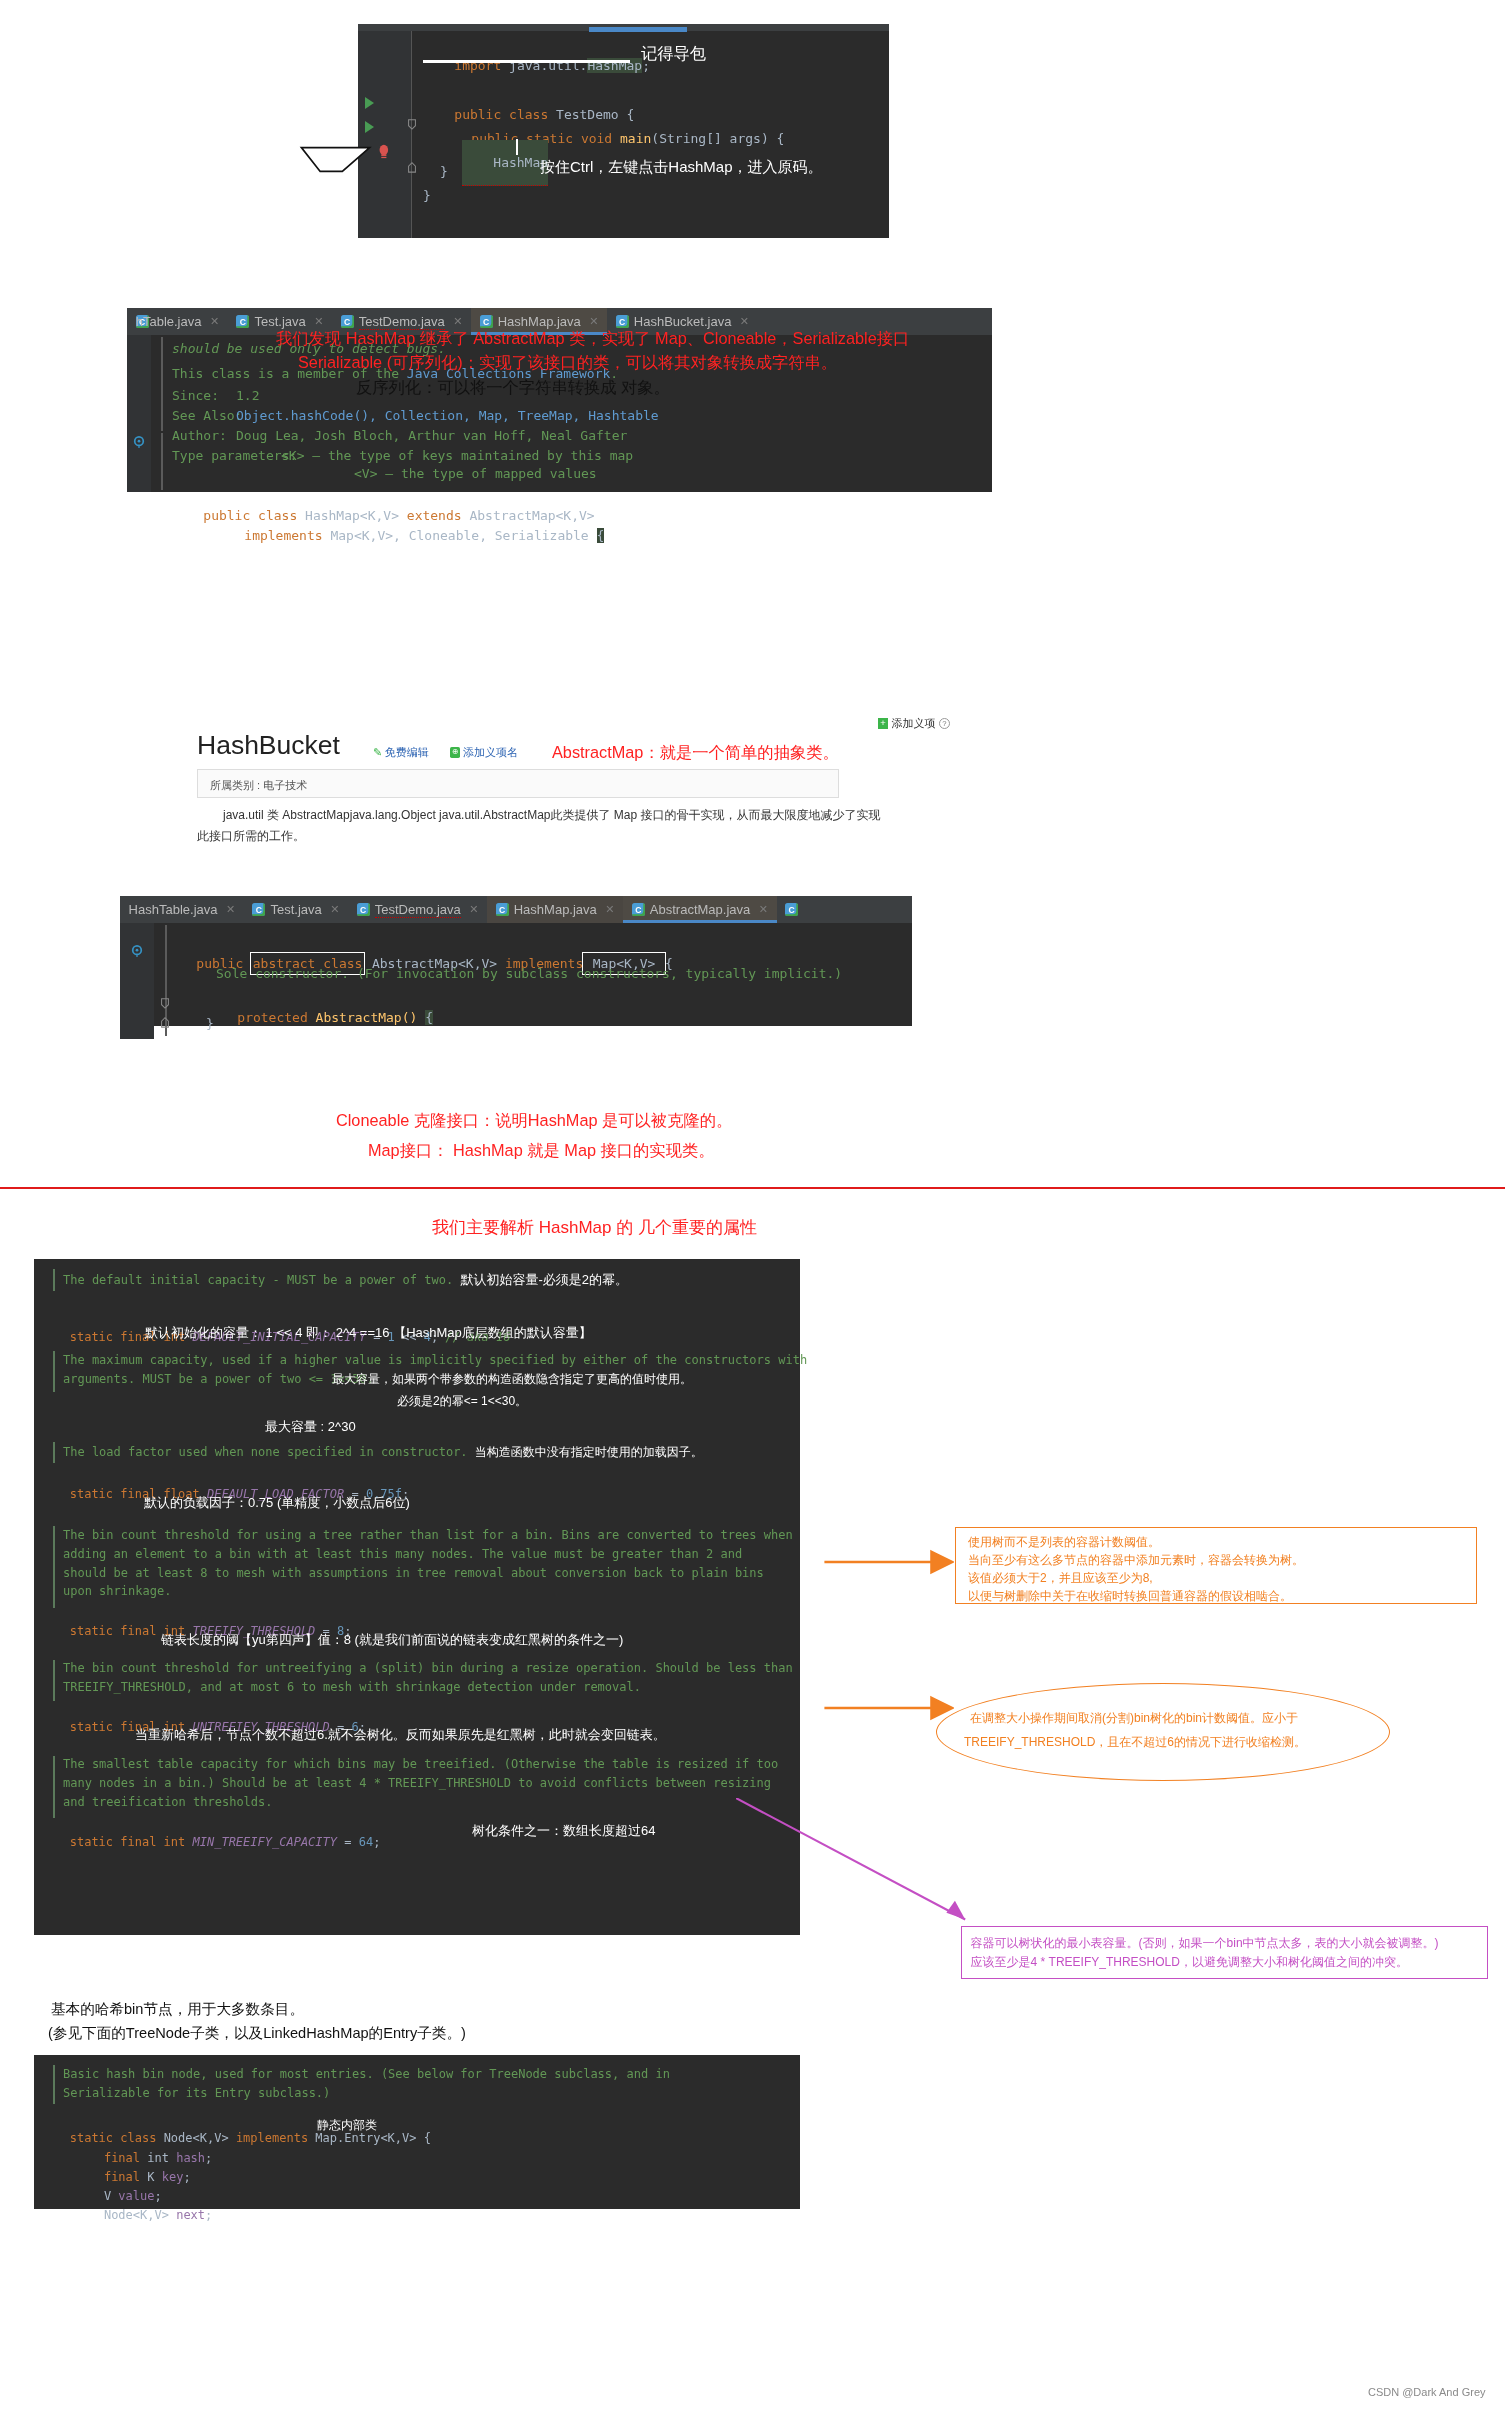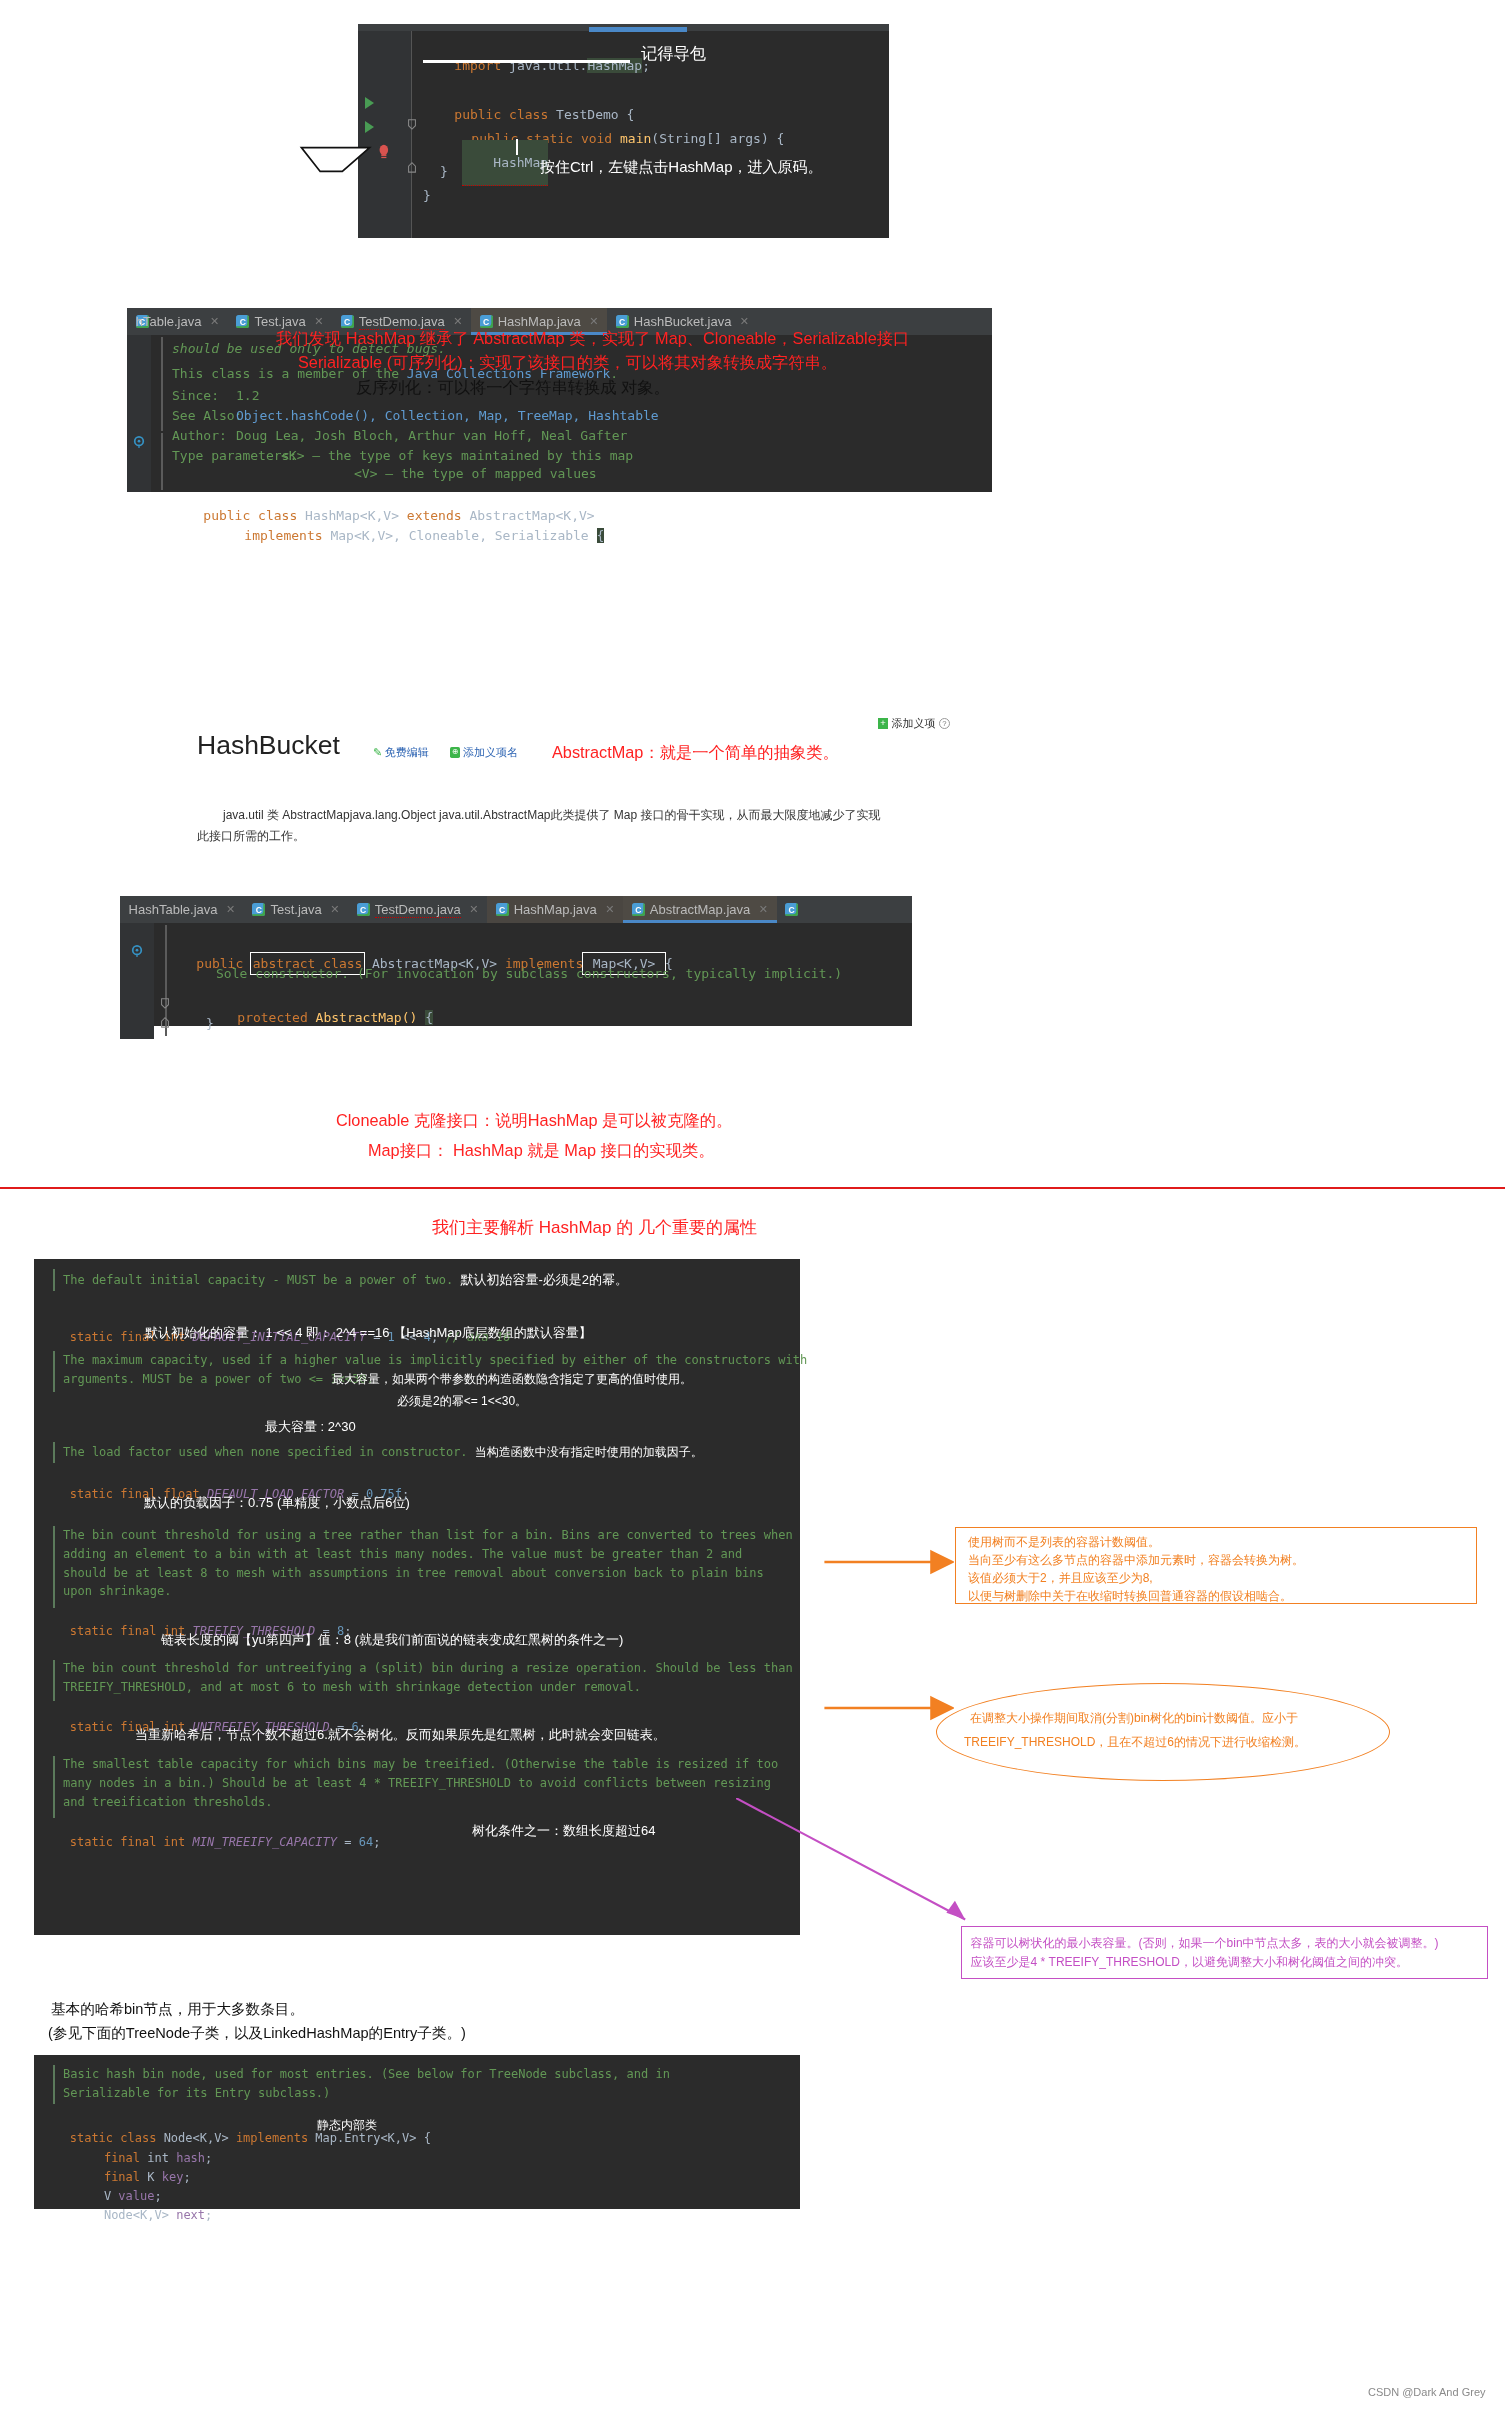--- a/index.html
+++ b/index.html
@@ -208,20 +208,23 @@
     <span style="color:#3cb54a;">✎</span>
     <span>免费编辑</span>
   </div>
   <div class="abs baike-btn" style="left:253px;top:29px;">
     <span style="display:inline-block;width:10.3px;height:10.3px;background:#3cb54a;color:#fff;border-radius:1.7px;font-size:7.7px;line-height:10.3px;text-align:center;">⊕</span>
     <span>添加义项名</span>
   </div>
 
   <div class="abs zh-red" style="left:355px;top:26px;font-size:16.3px;">AbstractMap：就是一个简单的抽象类。</div>
 
+  <div class="abs baike-bar" style="left:0;top:53px;width:642px;height:29px;">
+    <span style="position:absolute;left:12px;top:7.7px;">所属类别 : 电子技术</span>
+  </div>
 
   <div class="abs baike-body" style="left:26px;top:89px;">java.util 类 AbstractMapjava.lang.Object java.util.AbstractMap此类提供了 Map 接口的骨干实现，从而最大限度地减少了实现</div>
   <div class="abs baike-body" style="left:0;top:110px;">此接口所需的工作。</div>
 </div>
 
 <div class="abs ide" style="left:120px;top:896px;width:792px;height:130px;">
   <div class="ide-tabs">
     <div class="ide-tab">
       <span>HashTable.java</span>
       <span class="tab-close">✕</span>

